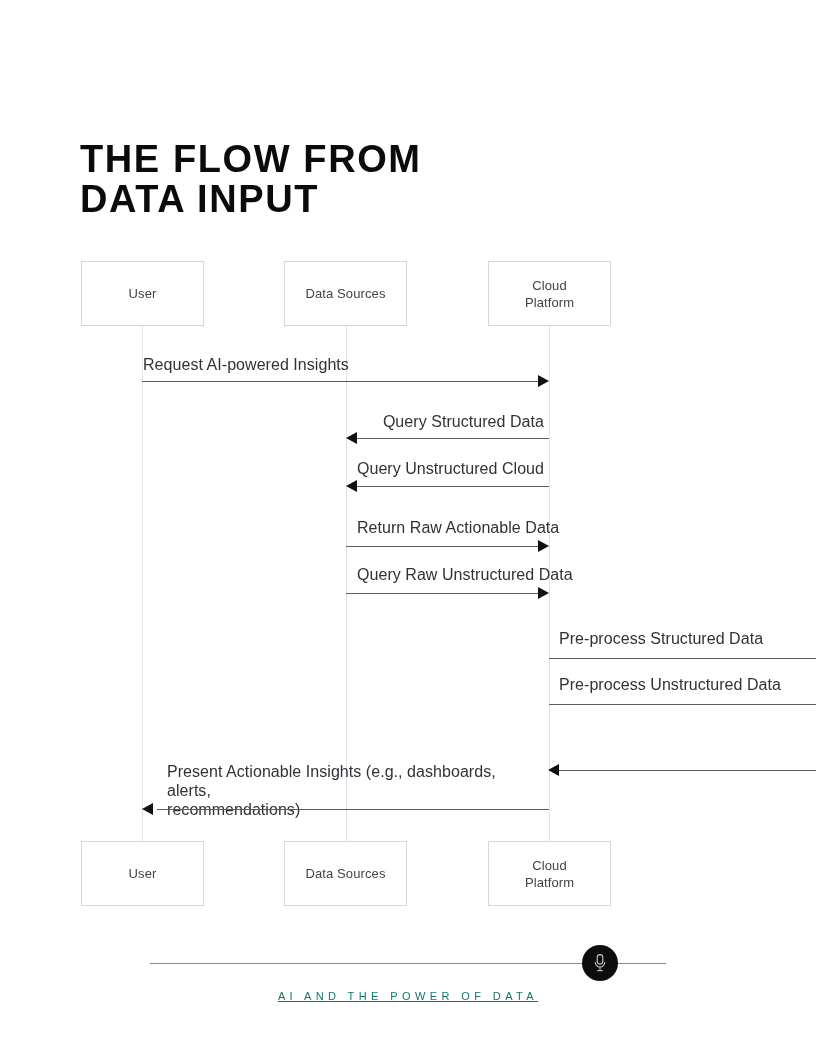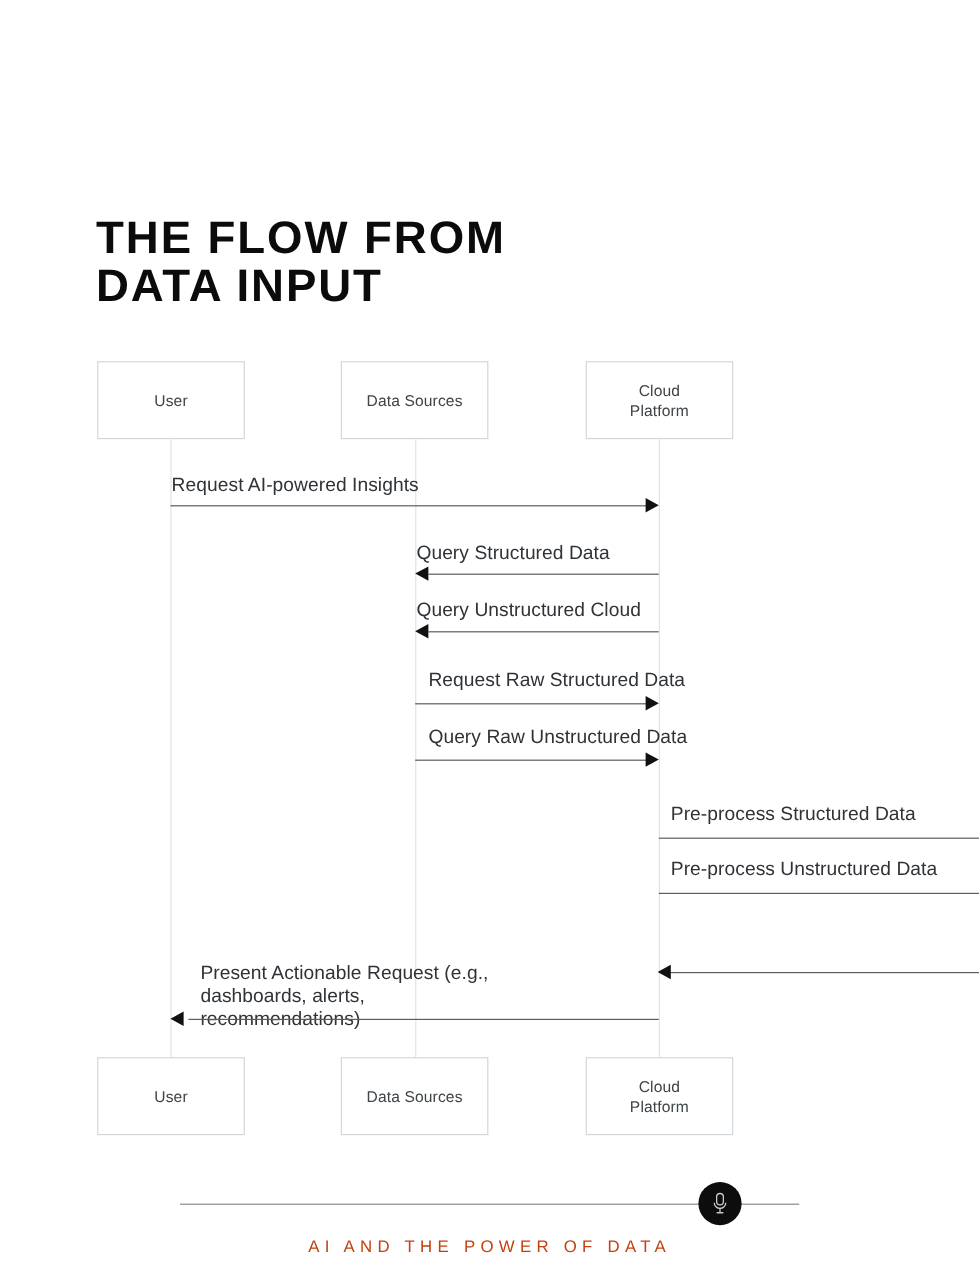--- a/index.html
+++ b/index.html
@@ -13,21 +13,20 @@
     position: relative;
     overflow: hidden;
     font-family: "Liberation Sans", sans-serif;
     -webkit-font-smoothing: antialiased;
   }
 
   .page {
     position: absolute;
     inset: 0;
     background: #ffffff;
-    margin-top: 40px;
   }
 
   
   .title {
     position: absolute;
     left: 80px;
     top: 139px;
     width: 520px;
     font-size: 38px;
     line-height: 40px;
@@ -89,21 +88,21 @@
   .arrow-head.left  { border-right: 11px solid #111111; }
 
   .msg-label {
     position: absolute;
     font-size: 16px;
     line-height: 19px;
     color: #2f3337;
     letter-spacing: 0.05px;
     white-space: pre-line;
   }
-  .msg-label.right-align { text-align: left; }
+  .msg-label.right-align { text-align: right; }
 
   
   .footer-rule {
     position: absolute;
     height: 0;
     border-top: 1.5px solid #8a8a8a;
   }
   .footer-badge {
     position: absolute;
     width: 36px;
@@ -112,24 +111,25 @@
     background: #0d0d0d;
     display: flex;
     align-items: center;
     justify-content: center;
   }
   .footer-caption {
     position: absolute;
     width: 816px;
     left: 0;
     text-align: center;
-    font-size: 14px;
+    font-size: 11px;
     letter-spacing: 4.4px;
-    color: #c2410c;
+    color: #0f766e;
     text-transform: uppercase;
+    text-decoration: underline;
   }
 </style>
 </head>
 <body>
 
 <div class="page">
 
   <div class="title">THE FLOW FROM
 DATA INPUT</div>
 
@@ -166,38 +166,38 @@
     <div class="arrow-head right" style="left:538px; top:375px;"></div>
 
     <div class="msg-label right-align" style="left:347px; top:412px; width:197px;">Query Structured Data</div>
     <div class="msg-line" style="left:357px; top:438px; width:192px;"></div>
     <div class="arrow-head left" style="left:346px; top:432px;"></div>
 
     <div class="msg-label right-align" style="left:347px; top:459px; width:197px;">Query Unstructured Cloud</div>
     <div class="msg-line" style="left:357px; top:486px; width:192px;"></div>
     <div class="arrow-head left" style="left:346px; top:480px;"></div>
 
-    <div class="msg-label" style="left:357px; top:518px; width:260px;">Request Raw Structured Data</div>
+    <div class="msg-label" style="left:357px; top:518px; width:260px;">Return Raw Actionable Data</div>
     <div class="msg-line" style="left:346px; top:546px; width:196px;"></div>
     <div class="arrow-head right" style="left:538px; top:540px;"></div>
 
     <div class="msg-label" style="left:357px; top:565px; width:260px;">Query Raw Unstructured Data</div>
     <div class="msg-line" style="left:346px; top:593px; width:196px;"></div>
     <div class="arrow-head right" style="left:538px; top:587px;"></div>
 
     <div class="msg-label" style="left:559px; top:629px; width:300px;">Pre-process Structured Data</div>
     <div class="msg-line" style="left:549px; top:658px; width:280px;"></div>
 
     <div class="msg-label" style="left:559px; top:675px; width:300px;">Pre-process Unstructured Data</div>
     <div class="msg-line" style="left:549px; top:704px; width:280px;"></div>
 
     <div class="msg-line" style="left:558px; top:770px; width:280px;"></div>
     <div class="arrow-head left" style="left:548px; top:764px;"></div>
 
-    <div class="msg-label" style="left:167px; top:762px; width:330px;">Present Actionable Request (e.g., dashboards, alerts,
+    <div class="msg-label" style="left:167px; top:762px; width:330px;">Present Actionable Insights (e.g., dashboards, alerts,
 recommendations)</div>
     <div class="msg-line" style="left:157px; top:809px; width:392px;"></div>
     <div class="arrow-head left" style="left:142px; top:803px;"></div>
 
   </div>
 
   <div class="footer-rule" style="left:150px; top:963px; width:516px;"></div>
 
   <div class="footer-badge" style="left:582px; top:945px;">
     <svg width="14" height="20" viewBox="0 0 14 20" aria-hidden="true">

